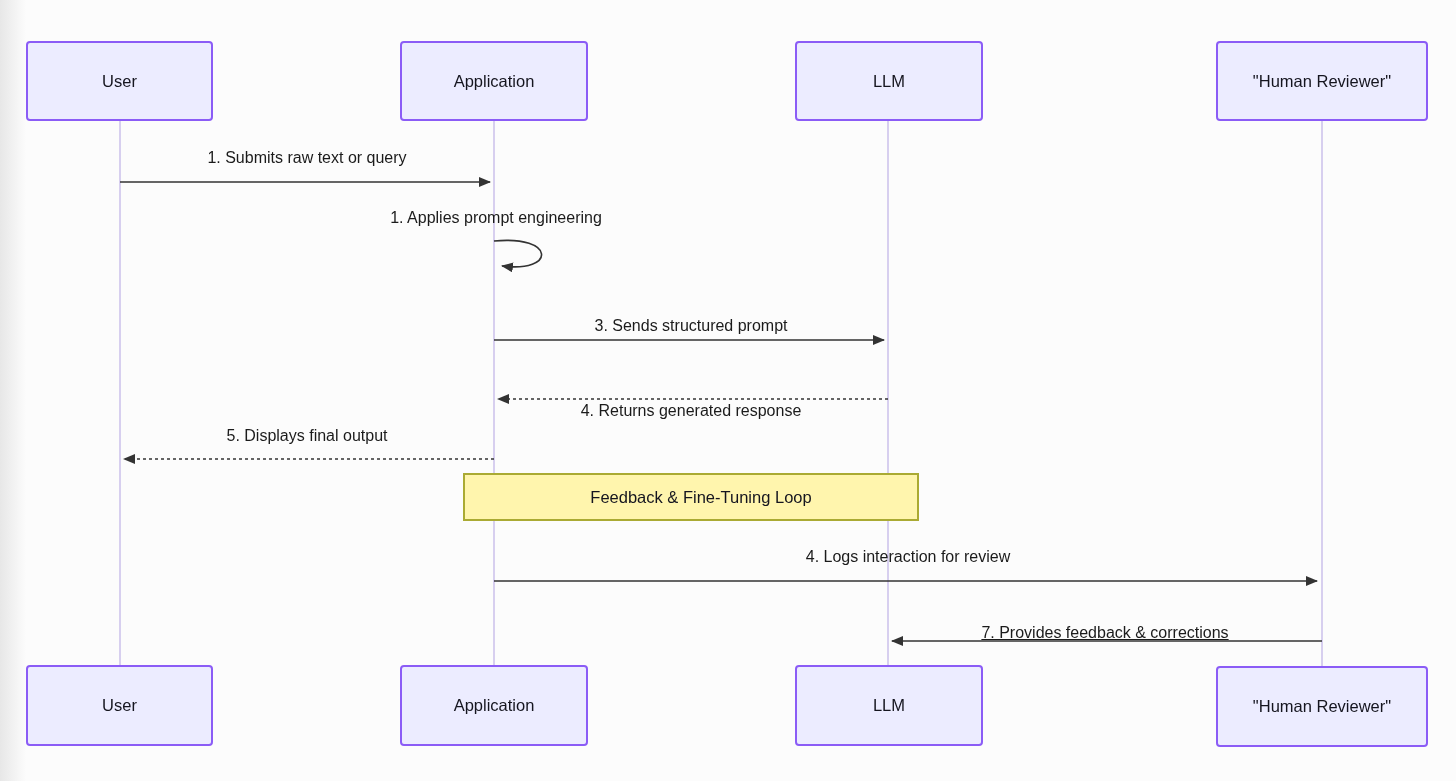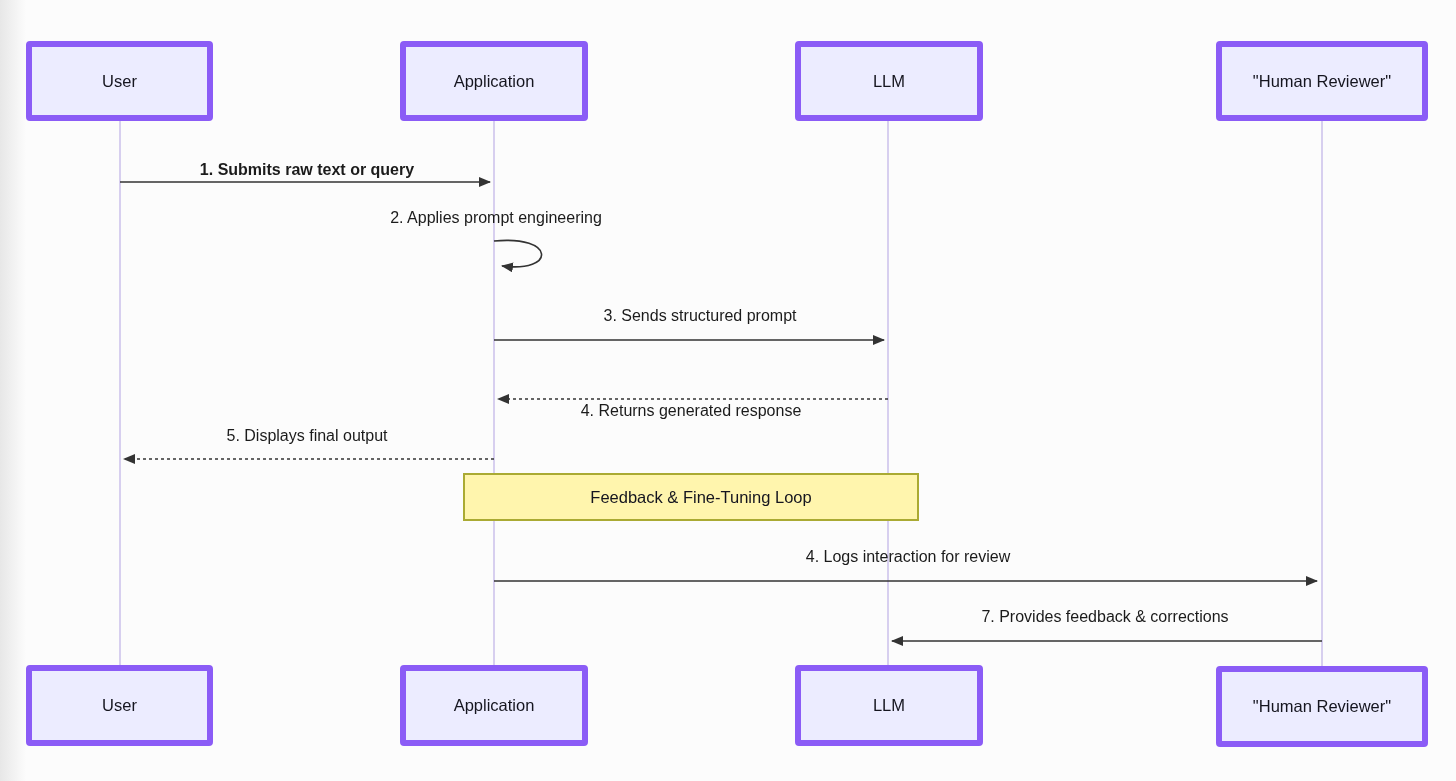--- a/index.html
+++ b/index.html
@@ -24,21 +24,21 @@
   .lifeline {
     position: absolute;
     width: 2px;
     background: #d7cfef;
     z-index: 1;
   }
   .actor {
     position: absolute;
     box-sizing: border-box;
     background: #ECECFF;
-    border: 6px solid #8b5cf6;
+    border: 2px solid #8b5cf6;
     border-radius: 4px;
     display: flex;
     align-items: center;
     justify-content: center;
     font-size: 16.5px;
     color: #15151f;
     z-index: 3;
   }
   .arrows {
     position: absolute;
@@ -112,25 +112,25 @@
   <div class="actor" style="left:400px; top:665px; width:188px; height:81px;">
     <span>Application</span>
   </div>
   <div class="actor" style="left:795px; top:665px; width:188px; height:81px;">
     <span>LLM</span>
   </div>
   <div class="actor" style="left:1216px; top:666px; width:212px; height:81px;">
     <span>"Human Reviewer"</span>
   </div>
 
-  <div class="msg-label" style="left:307px; top:161px;font-weight:bold;">1. Submits raw text or query</div>
-  <div class="msg-label" style="left:496px; top:209px;">2. Applies prompt engineering</div>
-  <div class="msg-label" style="left:691px; top:307px;margin-left:9px;">3. Sends structured prompt</div>
+  <div class="msg-label" style="left:307px; top:149px;">1. Submits raw text or query</div>
+  <div class="msg-label" style="left:496px; top:209px;">1. Applies prompt engineering</div>
+  <div class="msg-label" style="left:691px; top:317px;">3. Sends structured prompt</div>
   <div class="msg-label" style="left:691px; top:367px;margin-top:35px;">4. Returns generated response</div>
   <div class="msg-label" style="left:307px; top:427px;text-align:right;">5. Displays final output</div>
   <div class="msg-label" style="left:908px; top:548px;">4. Logs interaction for review</div>
-  <div class="msg-label" style="left:1105px; top:608px;">7. Provides feedback &amp; corrections</div>
+  <div class="msg-label" style="left:1105px; top:624px;text-decoration:underline;">7. Provides feedback &amp; corrections</div>
 
   <div class="note" style="left:463px; top:473px; width:456px; height:48px;padding-left:20px;">
     <span>Feedback &amp; Fine-Tuning Loop</span>
   </div>
 
 </div>
 
 </body></html>

